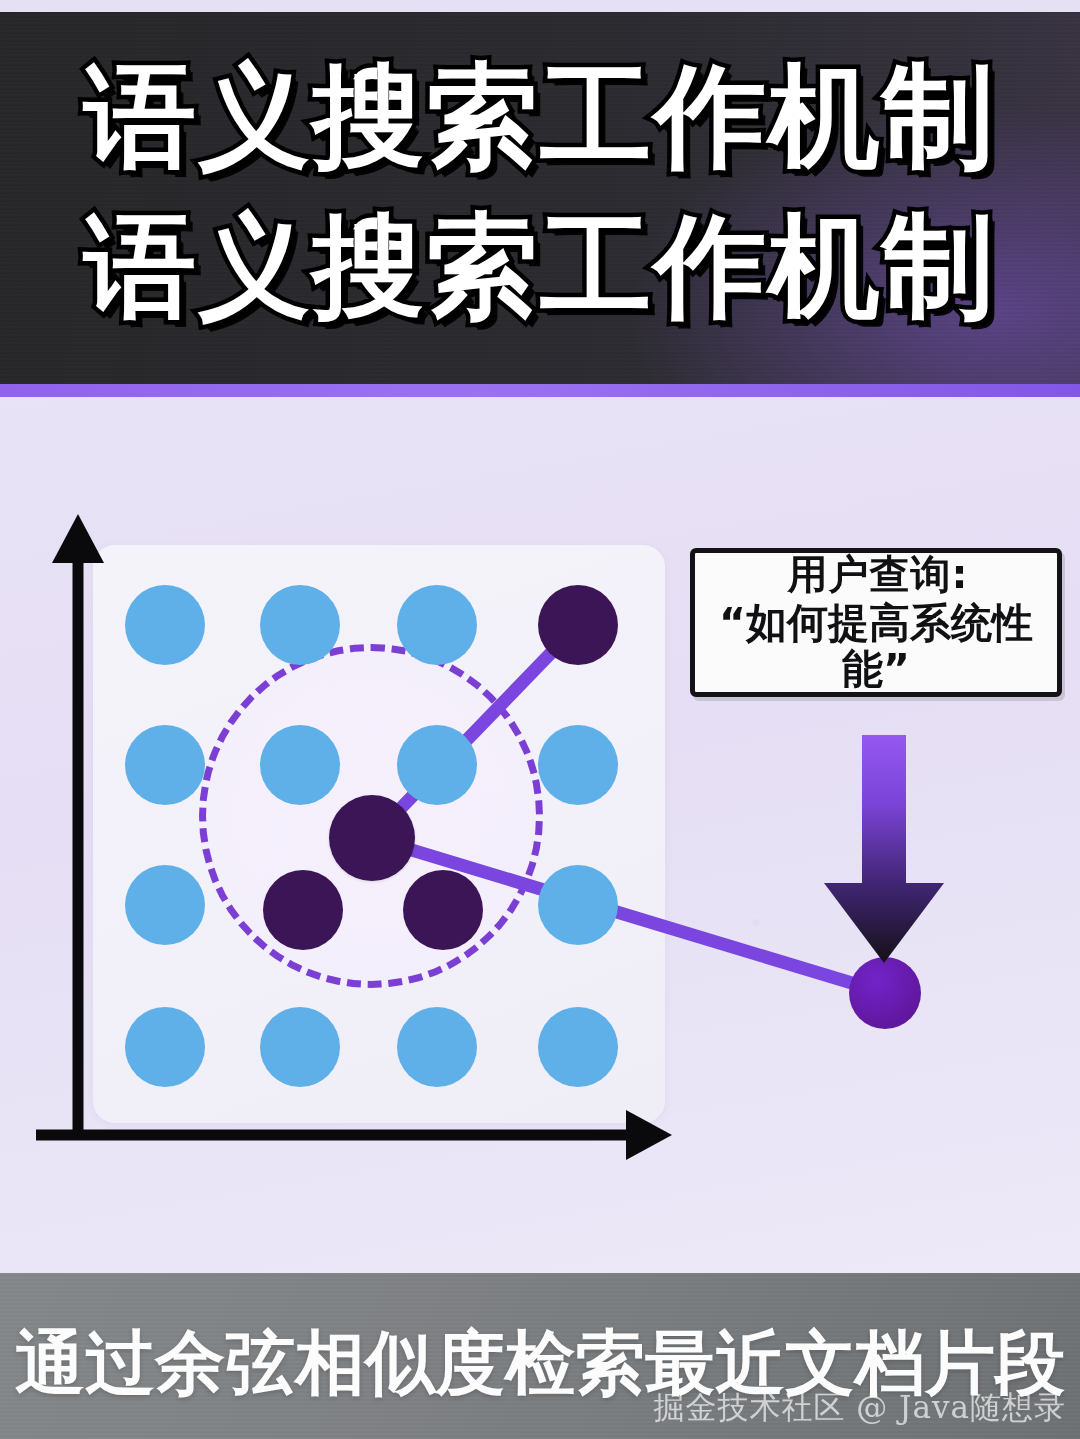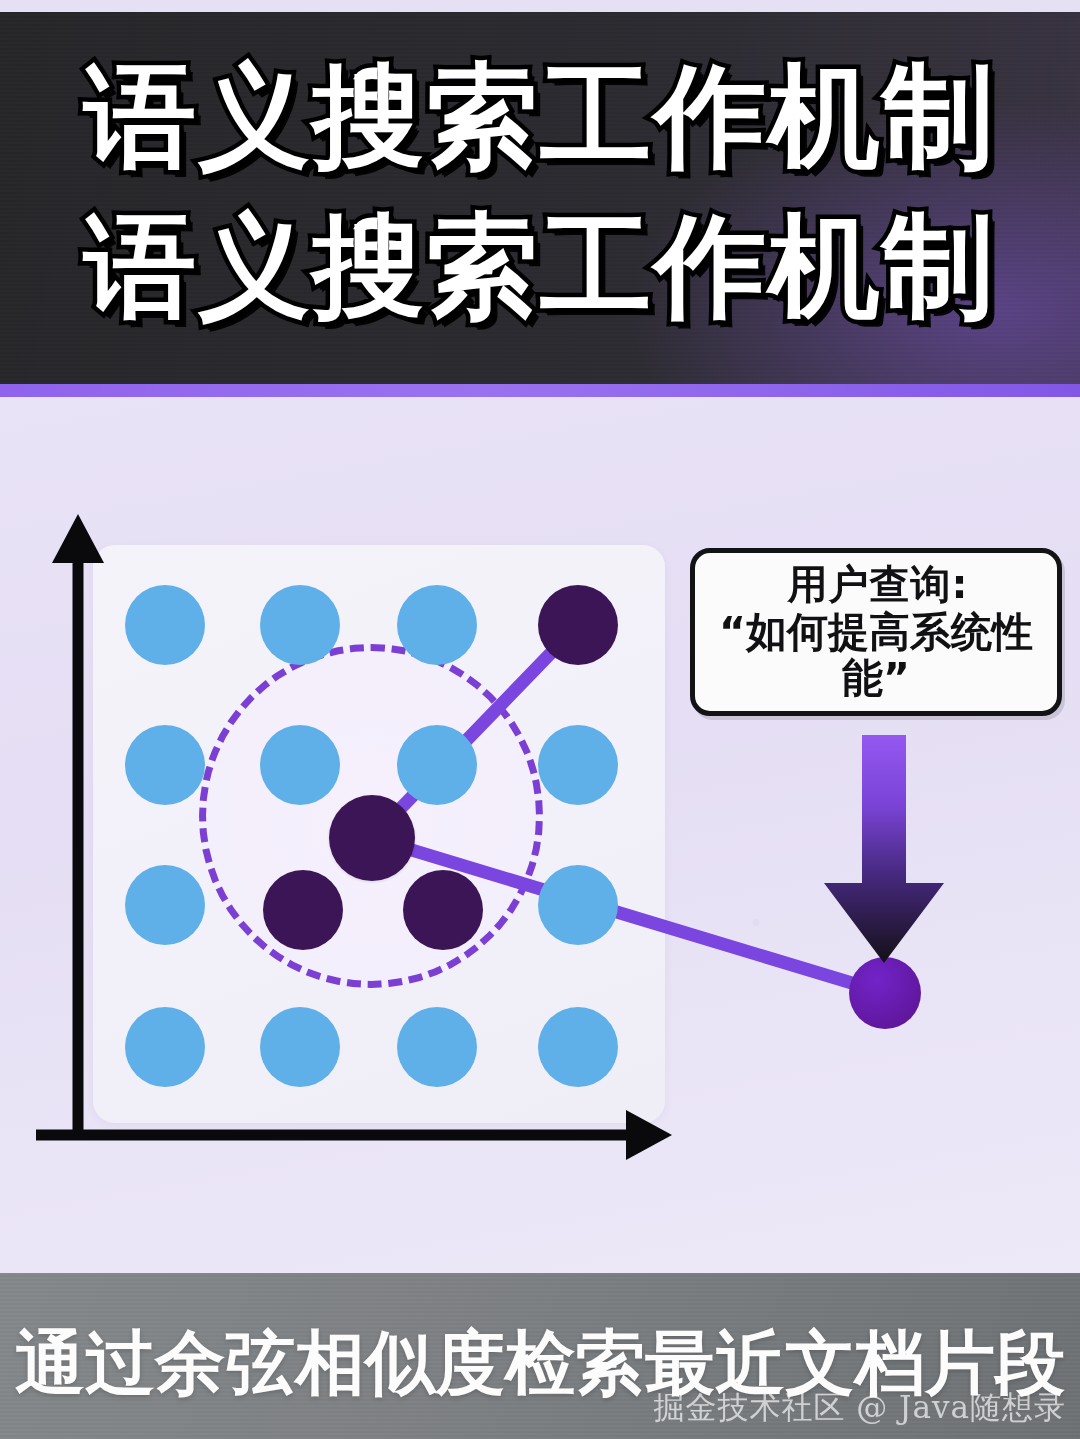--- a/index.html
+++ b/index.html
@@ -94,24 +94,24 @@
   }
 
   
   #connector-svg{ position:absolute; left:0; top:0; width:1080px; height:876px; overflow:visible; }
 
   
   #axes-svg{ position:absolute; left:0; top:0; width:1080px; height:876px; }
 
   
   #query-box{
-    position:absolute; left:690px; top:151px; width:372px; height:168px;
+    position:absolute; left:690px; top:151px; width:372px; height:149px;
     background:#FBFBFC;
     border:5px solid #131316;
-    border-radius:20px;
+    border-radius:6px;
     display:flex; flex-direction:column;
     align-items:center; justify-content:center;
     box-shadow:3px 4px 0 rgba(0,0,0,.12);
   }
   #query-label{
     font-family:"DejaVu Sans","Liberation Sans",sans-serif;
     font-weight:bold; font-size:40px; color:#111114;
     letter-spacing:1px; line-height:1.12;
     width:100%; text-align:center; padding-left:4px;
   }

